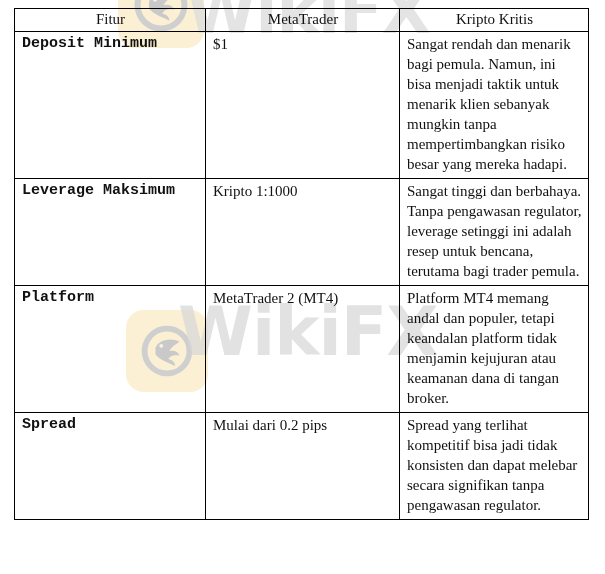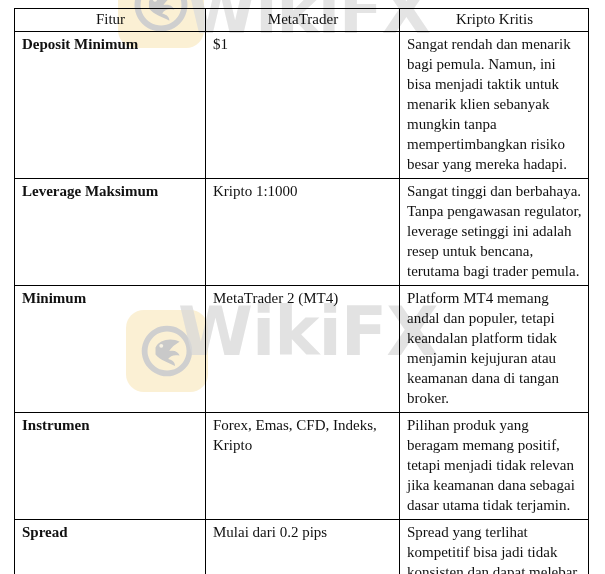--- a/index.html
+++ b/index.html
@@ -99,20 +99,21 @@
   table.spec thead th {
     text-align: center;
     font-weight: 400;
     font-size: 15px;
     padding-top: 1px;
     padding-bottom: 2px;
     line-height: 19px;
   }
   table.spec td.feature {
     font-weight: 700;
+    font-family: Liberation Mono, monospace;
   }
   table.spec td.detail,
   table.spec td.note {
     font-weight: 400;
   }
   
   table.spec td.note {
     padding-bottom: 4px;
     margin-top: 43px;
   }
@@ -163,28 +164,23 @@
         <td class="feature">Deposit Minimum</td>
         <td class="detail">$1</td>
         <td class="note">Sangat rendah dan menarik bagi pemula. Namun, ini bisa menjadi taktik untuk menarik klien sebanyak mungkin tanpa mempertimbangkan risiko besar yang mereka hadapi.</td>
       </tr>
       <tr>
         <td class="feature">Leverage Maksimum</td>
         <td class="detail">Kripto 1:1000</td>
         <td class="note">Sangat tinggi dan berbahaya. Tanpa pengawasan regulator, leverage setinggi ini adalah resep untuk bencana, terutama bagi trader pemula.</td>
       </tr>
       <tr>
-        <td class="feature">Minimum</td>
+        <td class="feature">Platform</td>
         <td class="detail">MetaTrader 2 (MT4)</td>
         <td class="note">Platform MT4 memang andal dan populer, tetapi keandalan platform tidak menjamin kejujuran atau keamanan dana di tangan broker.</td>
-      </tr>
-      <tr>
-        <td class="feature">Instrumen</td>
-        <td class="detail">Forex, Emas, CFD, Indeks, Kripto</td>
-        <td class="note">Pilihan produk yang beragam memang positif, tetapi menjadi tidak relevan jika keamanan dana sebagai dasar utama tidak terjamin.</td>
       </tr>
       <tr>
         <td class="feature">Spread</td>
         <td class="detail">Mulai dari 0.2 pips</td>
         <td class="note">Spread yang terlihat kompetitif bisa jadi tidak konsisten dan dapat melebar secara signifikan tanpa pengawasan regulator.</td>
       </tr>
     </tbody>
   </table>
 </div>
 

